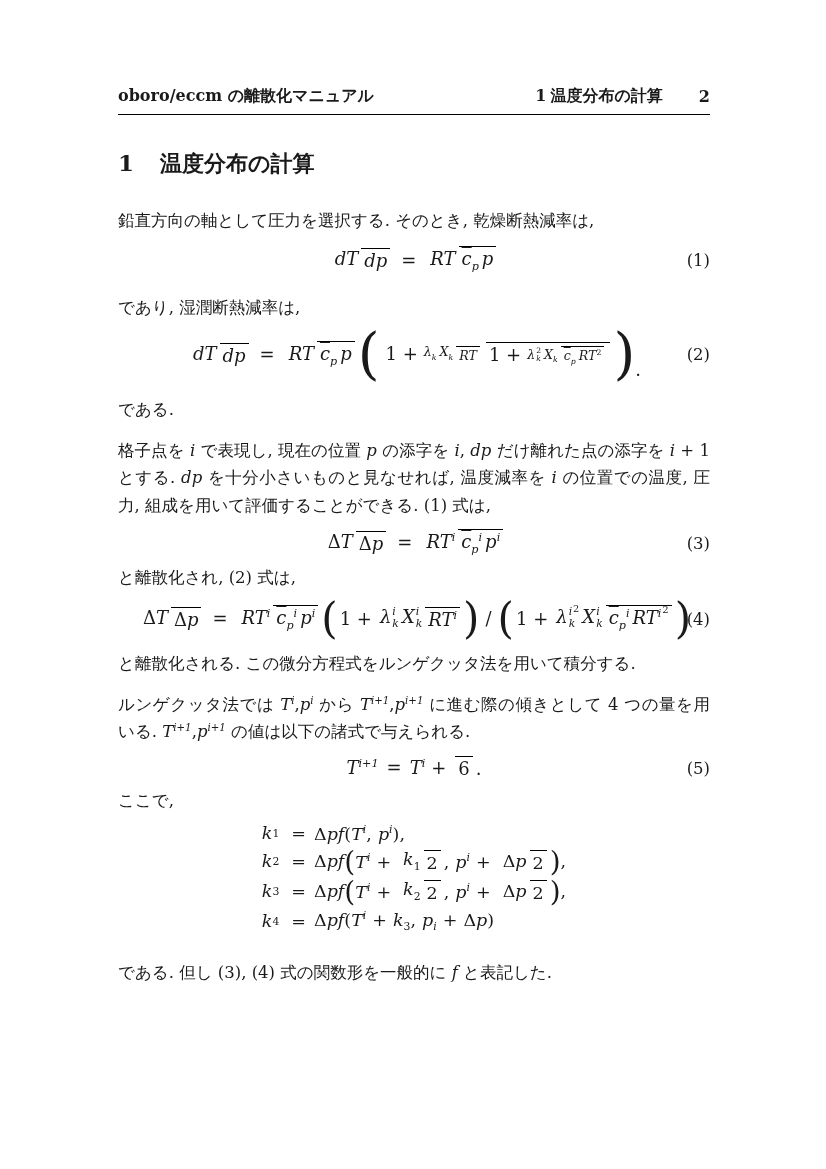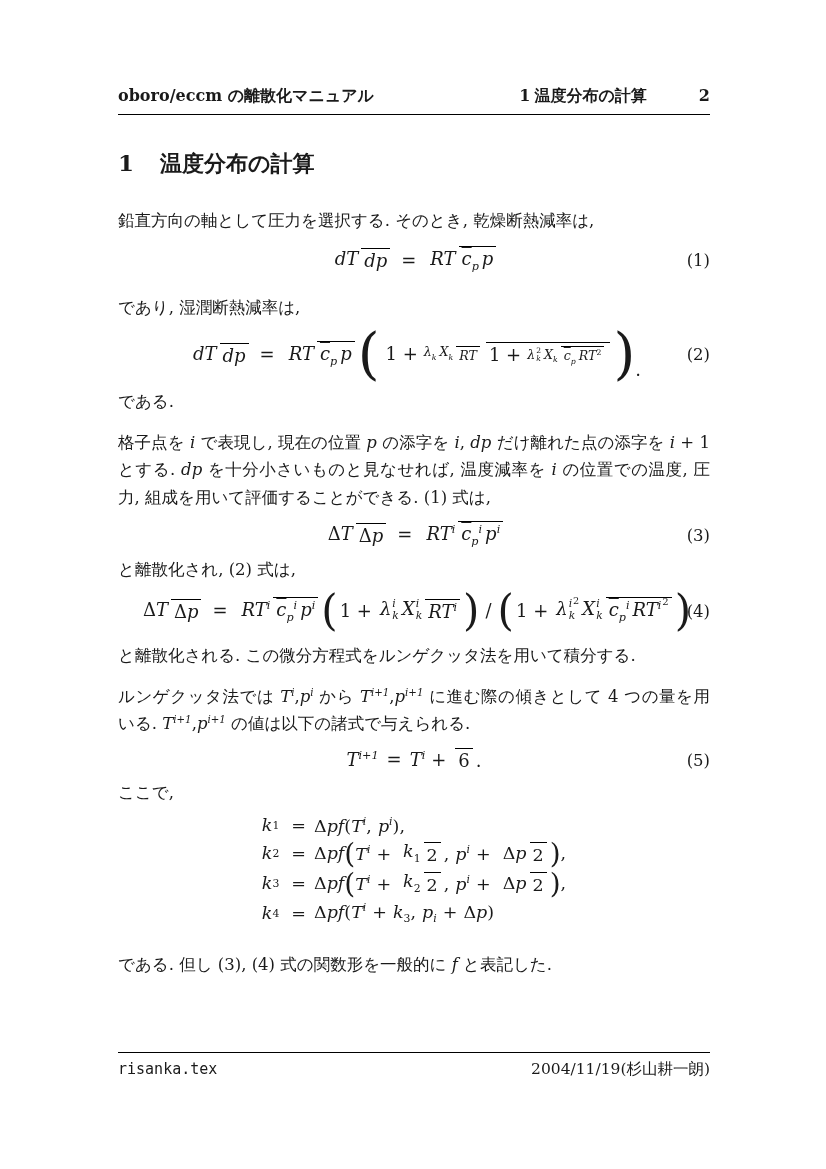--- a/index.html
+++ b/index.html
@@ -5,21 +5,21 @@
   html,body{margin:0;padding:0;background:#e8e8e8;}
   .page{
     position:relative;width:826px;height:1169px;margin:0 auto;background:#ffffff;
     font-family:"DejaVu Serif","Liberation Serif",serif;color:#1a1a1a;overflow:hidden;
   }
   .content{margin:0 116px 0 118px;width:592px;}
   
   .rhead{display:flex;justify-content:space-between;align-items:baseline;padding-top:86px;font-size:16px;}
   .rh-left .latin{font-family:"DejaVu Serif",serif;font-weight:bold;}
   .gothic{font-family:"DejaVu Sans","Liberation Sans",sans-serif;font-weight:bold;}
-  .rh-right{display:flex;align-items:flex-start;gap:26px;}
+  .rh-right{display:flex;align-items:center;gap:10px;}
   .rh-no{font-weight:bold;margin-right:4px;}
   .rh-page{font-weight:bold;margin-left:26px;}
   .rule{height:1px;background:#000;margin-top:7px;}
   
   .sec{margin-top:34px;font-size:23px;font-weight:bold;display:flex;align-items:baseline;}
   .sec-no{margin-right:26px;font-family:"DejaVu Serif",serif;}
   .sec-title{font-family:"DejaVu Sans","Liberation Sans",sans-serif;font-size:22px;}
   
   .para{font-size:16.5px;line-height:1.66;text-align:justify;margin:0;}
   .v{font-style:italic;font-family:"DejaVu Serif",serif;}
@@ -112,21 +112,21 @@
                   <span class="dn v">k</span>
                 </span><span class="v spx">X</span><sub class="v">k</sub></span>
               <span class="de"><span class="bar v">c</span><sub class="v">p</sub><span class="v spx">RT</span><sup class="rm">2</sup></span>
             </span></span>
       </span>
       <span class="parX">)</span>
       <span class="rm" style="align-self:flex-end">.</span>
       <span class="eq-no">(2)</span>
     </div>
 
-    <p class="para" style="margin-top:8px">である.</p>
+    <p class="para" style="margin-top:16px">である.</p>
 
     <p class="para" style="margin-top:14px"><span>格子点を </span><span class="v">i</span><span> で表現し, 現在の位置 </span><span class="v">p</span><span> の添字を </span><span class="v">i</span><span>, </span><span class="v">dp</span><span> だけ離れた点の添字を </span><span class="v">i</span><span> + 1</span><span> とする. </span><span class="v">dp</span><span> を十分小さいものと見なせれば, 温度減率を </span><span class="v">i</span><span> の位置での温度, 圧力, 組成を用いて評価することができる. (1) 式は,</span></p>
 
     <div class="eq" style="margin:10px 0 8px">
       <span class="fr">
           <span class="nu"><span class="rm">Δ</span><span class="v">T</span></span>
           <span class="de"><span class="rm">Δ</span><span class="v">p</span></span>
         </span>
       <span class="rel">=</span>
       <span class="fr">
@@ -254,20 +254,13 @@
       <div class="krhs">
           <span class="rel rm">=</span>
           <span class="grp"><span class="rm">Δ</span><span class="v">pf</span><span class="par1">(</span><span class="v">T</span><sup class="v">i</sup><span class="op rm">+</span><span class="v">k</span><sub class="rm">3</sub><span class="cm rm">,</span><span class="v">p</span><sub class="v">i</sub><span class="op rm">+</span><span class="rm">Δ</span><span class="v">p</span><span class="par1">)</span></span>
         </div>
     </div>
 
     <p class="para" style="margin-top:26px"><span>である. 但し (3), (4) 式の関数形を一般的に </span><span class="v">f</span><span> と表記した.</span></p>
 
   </div>
 
-  <div class="footer">
-    <div class="rule" style="margin-top:0"></div>
-    <div class="f-row">
-      <span class="f-left">risanka.tex</span>
-      <span class="f-right">2004/11/19(杉山耕一朗)</span>
-    </div>
-  </div>
 </div>
 
 </body></html>

